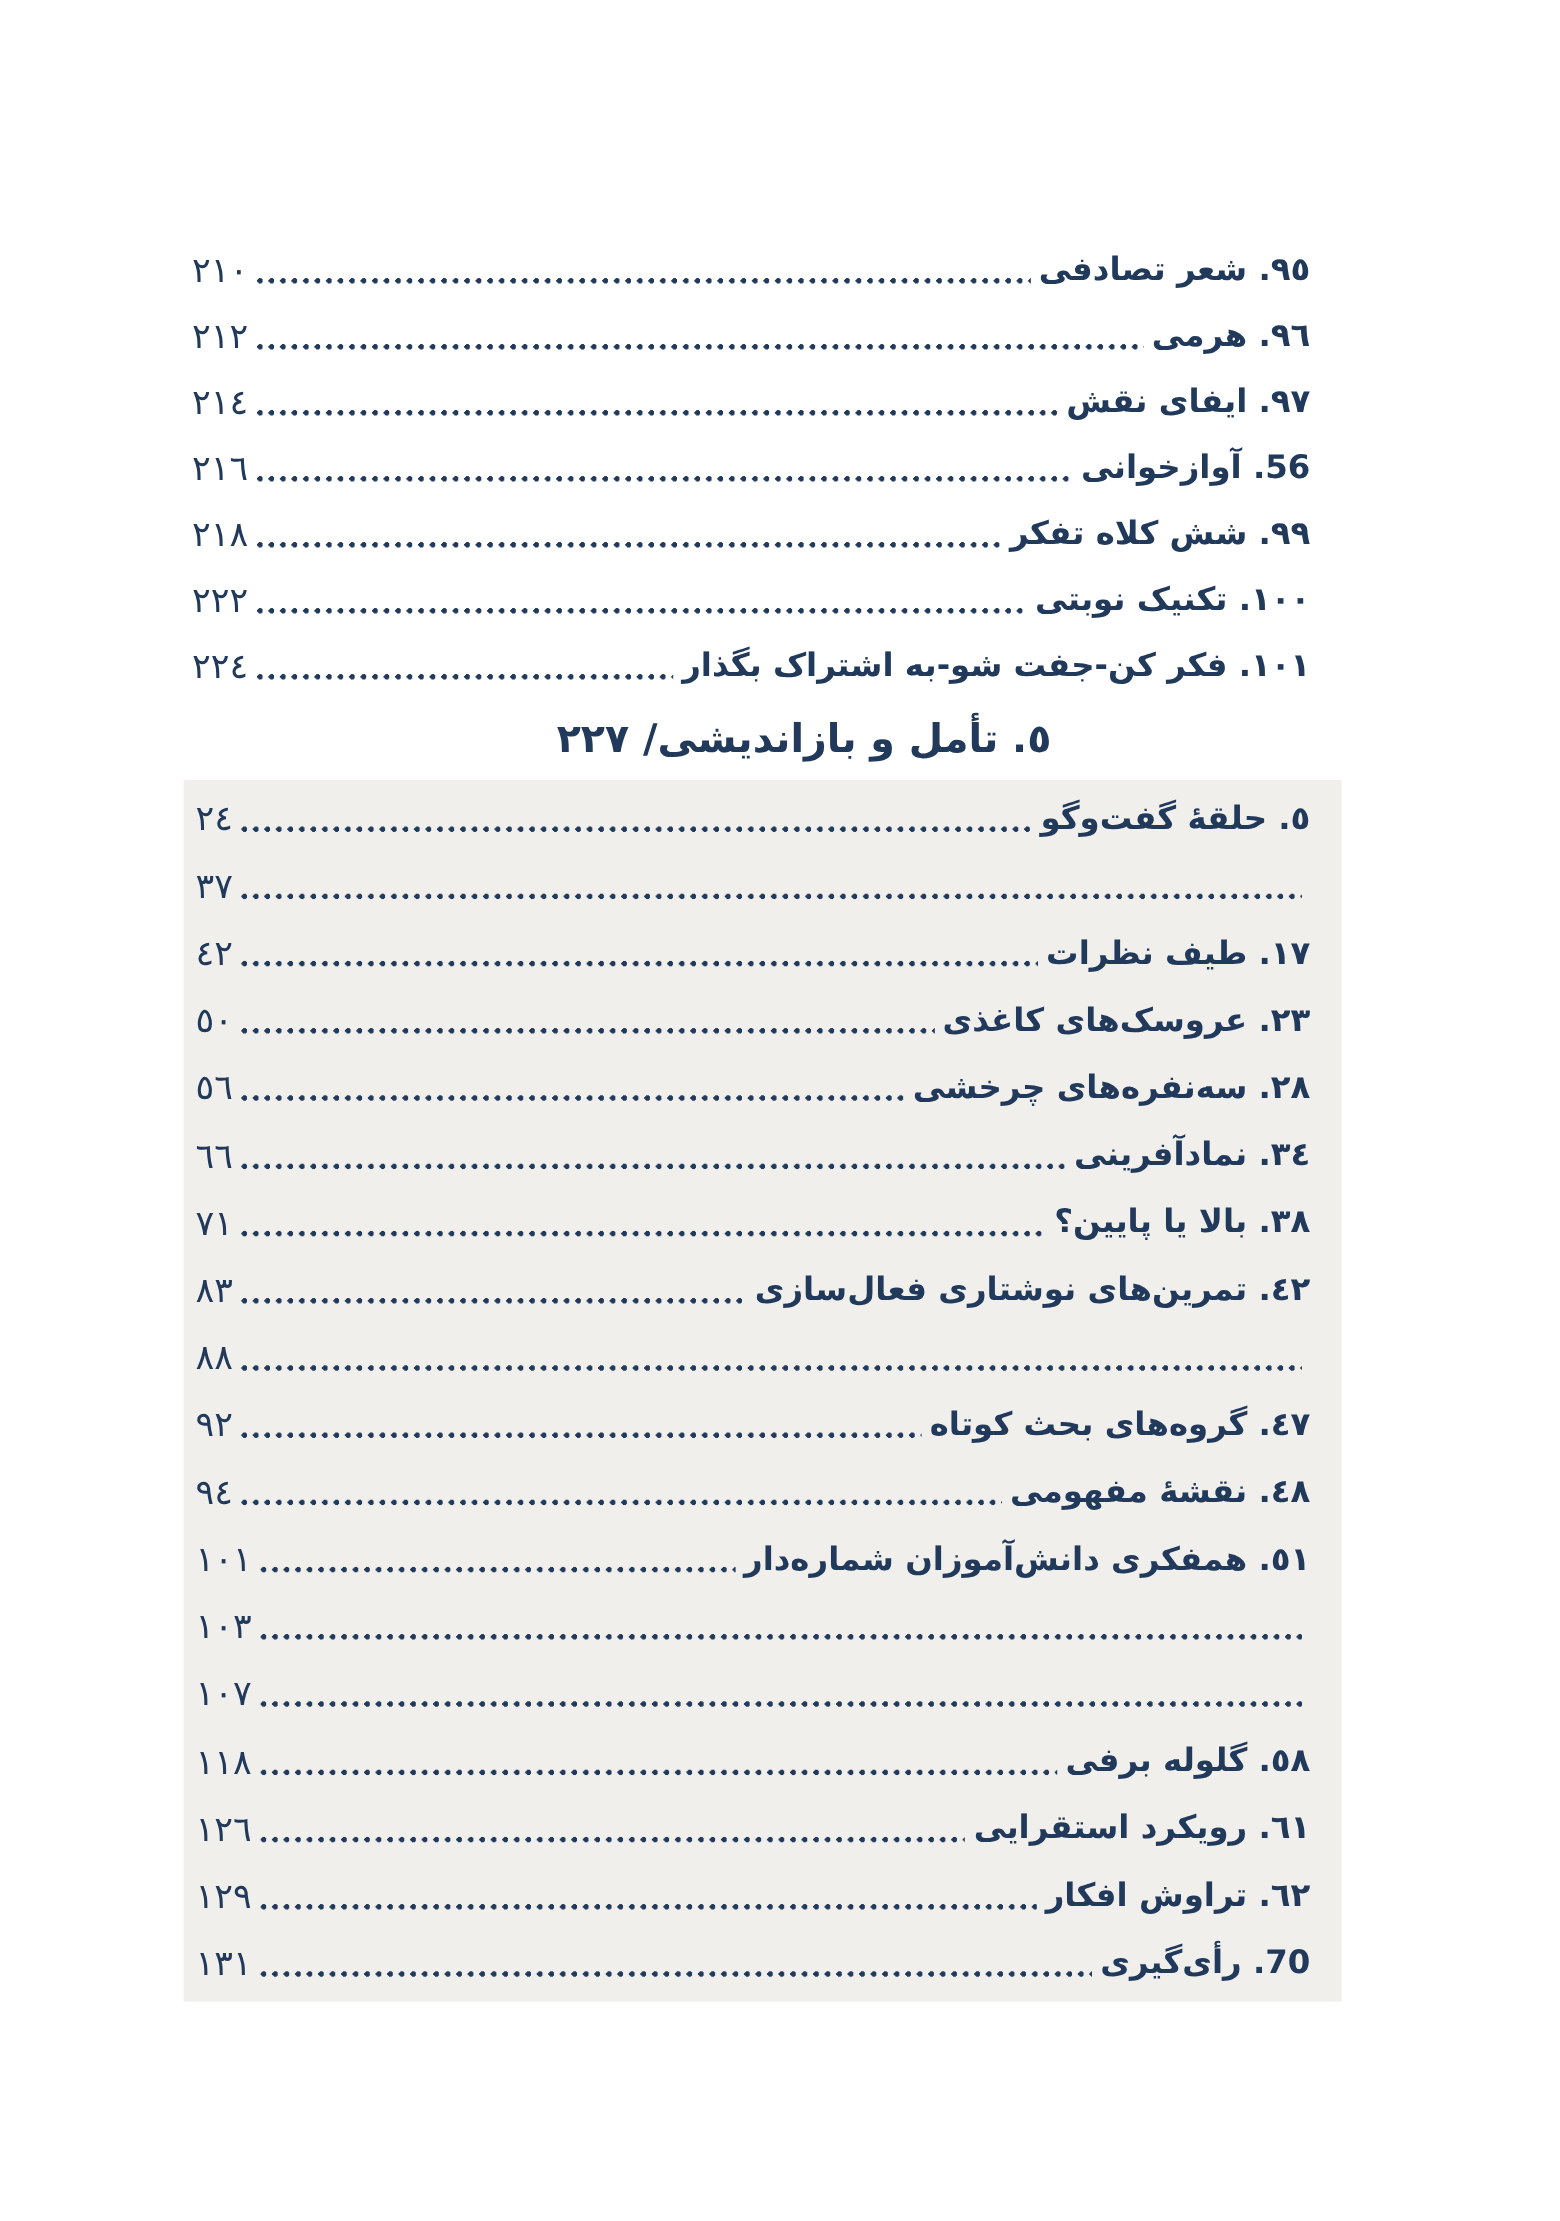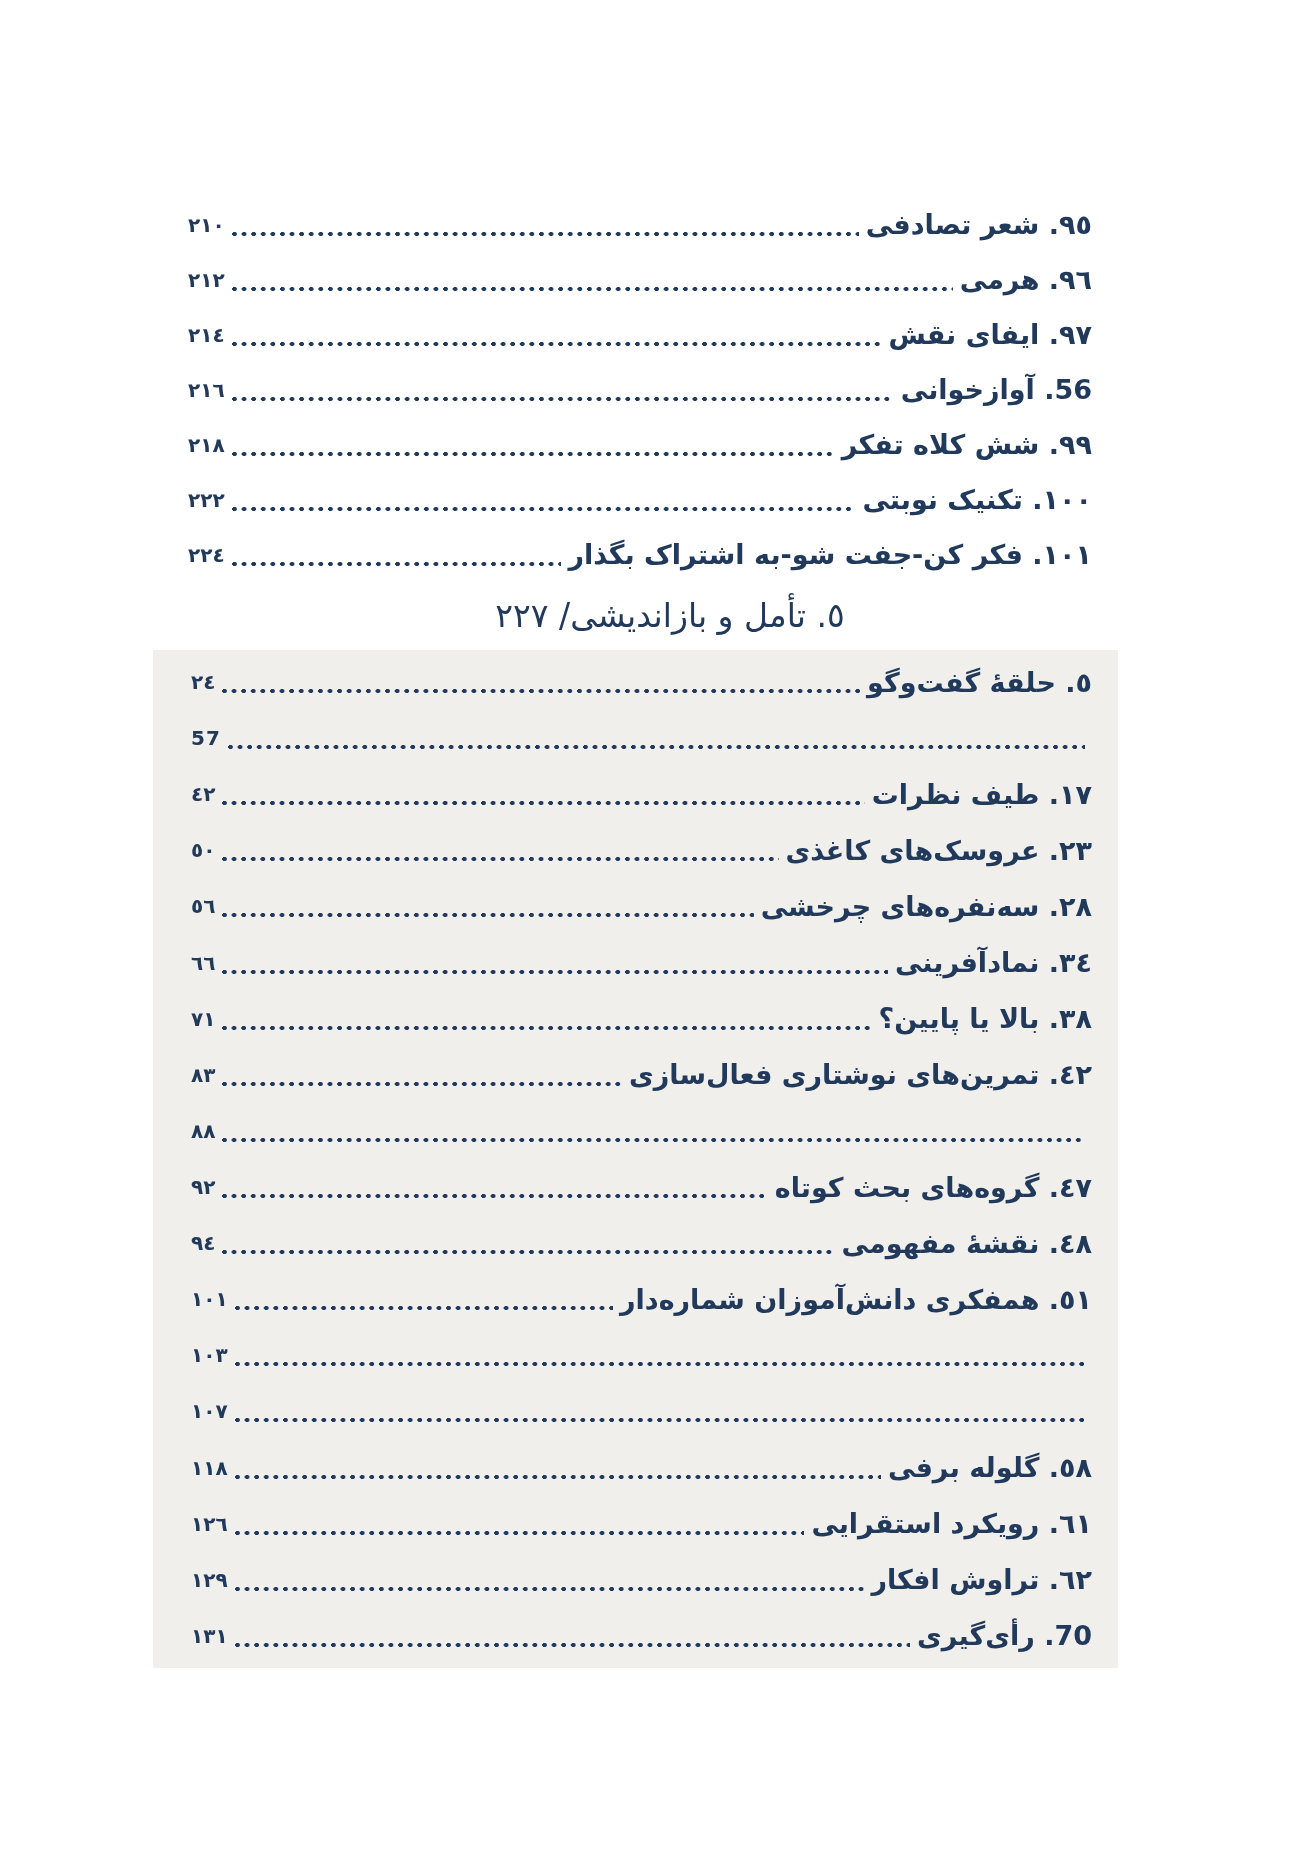--- a/index.html
+++ b/index.html
@@ -57,35 +57,34 @@
   .toc-leader {
     flex: 1 1 auto;
     min-width: 12px;
     height: 6px;
     margin: 18px 7px 0 7px;
     background-image: radial-gradient(circle 2.3px at 2.6px 3px, var(--ink, #21395a) 97%, transparent 100%);
     background-size: 9.6px 6px;
     background-repeat: repeat-x;
   }
   .toc-page {
-    font-size: 20px;
-    font-weight: 700;
+    font-size: 29px;
+    font-weight: 400;
     letter-spacing: 1px;
     white-space: nowrap;
     flex: 0 0 auto;
-    margin-left: 28px;
   }
   .section-header {
     position: absolute;
     top: 596px;
     left: 0;
     right: 0;
     text-align: center;
     font-size: 33px;
-    font-weight: 400;
+    font-weight: 700;
     letter-spacing: 0.5px;
     padding-left: 40px;
   }
 </style>
 </head>
 <body>
 
 <div class="page" style="--page-bg: #ffffff; --ink: #21395a; --box-bg: #f0efec;">
   <div class="toc-list top">
       <div class="toc-row">
@@ -128,21 +127,21 @@
   <div class="section-header">٥. تأمل و بازاندیشی/ ٢٢٧</div>
 
   <div class="toc-list boxed">
       <div class="toc-row">
     <span class="toc-title">٥. حلقهٔ گفت‌وگو</span>
     <span class="toc-leader"></span>
     <span class="toc-page">٢٤</span>
   </div>
       <div class="toc-row">
     <span class="toc-leader"></span>
-    <span class="toc-page">57</span>
+    <span class="toc-page">٣٧</span>
   </div>
       <div class="toc-row">
     <span class="toc-title">١٧. طیف نظرات</span>
     <span class="toc-leader"></span>
     <span class="toc-page">٤٢</span>
   </div>
       <div class="toc-row">
     <span class="toc-title">٢٣. عروسک‌های کاغذی</span>
     <span class="toc-leader"></span>
     <span class="toc-page">٥٠</span>

